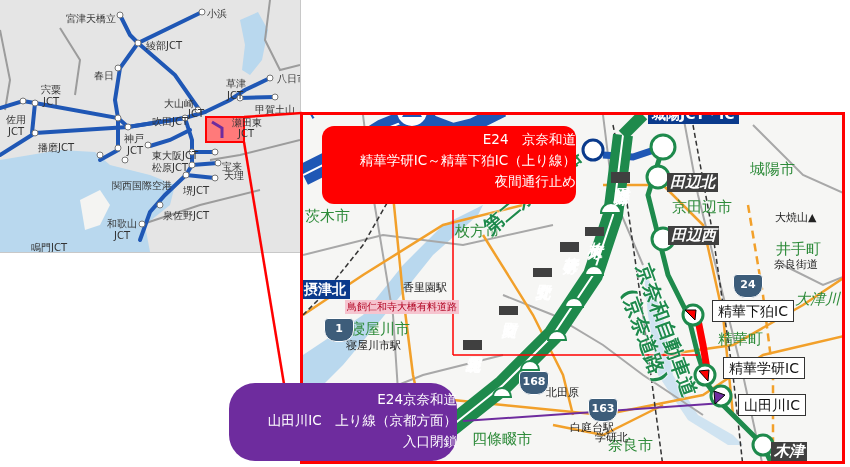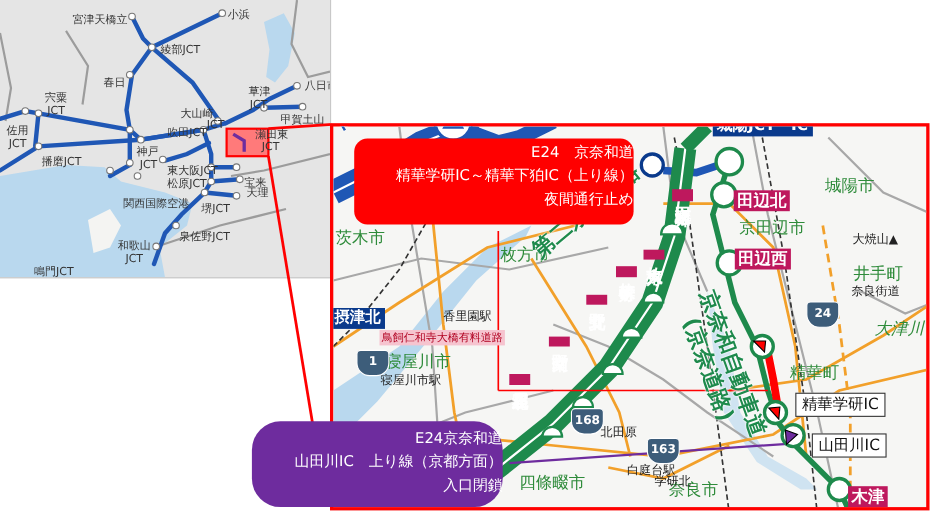--- a/index.html
+++ b/index.html
@@ -3,21 +3,21 @@
 <meta charset="utf-8">
 <style>
   html, body { margin:0; padding:0; }
   body { width:850px; height:467px; position:relative; overflow:hidden; background:#ffffff;
          font-family:"DejaVu Sans", sans-serif; }
   .abs { position:absolute; }
   .overview { left:0; top:0; width:300px; height:252px; background:#e5e5e5; overflow:hidden;
               border-right:1px solid #c8c8c8; border-bottom:1px solid #c8c8c8;text-decoration:underline; }
   .detail { left:300px; top:112px; width:545px; height:352px; border:3px solid #ff0000; background:#f6f6f4; overflow:hidden; box-sizing:border-box; }
   .lbl { position:absolute; font-size:10px; color:#333; white-space:nowrap; line-height:11px; }
-  .green-sign { position:absolute; background:#be185d; color:#fff; font-weight:bold; font-size:15px; padding:1px 3px; line-height:17px; white-space:nowrap; }
+  .green-sign { position:absolute; background:#404040; color:#fff; font-weight:bold; font-size:15px; padding:1px 3px; line-height:17px; white-space:nowrap;font-style:italic; }
   .green-sign.v { writing-mode:vertical-rl; padding:3px 1px; letter-spacing:1px; }
   .blue-sign { position:absolute; background:#0a3a8c; color:#fff; font-weight:bold; font-size:14px; padding:1px 4px; line-height:17px; white-space:nowrap; }
   .city { position:absolute; color:#2e8b3a; font-size:15px; white-space:nowrap; }
   .place { position:absolute; color:#222; font-size:11px; white-space:nowrap; }
   .ic-label { position:absolute; background:#fff; border:1px solid #333; color:#111; font-size:14px; padding:1px 5px; white-space:nowrap; line-height:18px; }
   .callout { position:absolute; border-radius:12px; color:#fff; text-align:right; font-size:13.5px; line-height:21px; }
   .callout.red { background:#ff0000; left:322px; top:126px; width:254px; height:78px; padding-top:3px; box-sizing:border-box; }
   .callout.purple { background:#6e2c9e; left:229px; top:383px; width:228px; height:78px; padding-top:6px; box-sizing:border-box;border-radius:26px; }
   .route-shield { position:absolute; width:28px; height:22px; background:#3d5d7a; color:#fff; font-size:11px; font-weight:bold; text-align:center; line-height:20px; border-radius:4px 4px 12px 12px; border:1px solid #fff; }
 </style>
@@ -246,20 +246,21 @@
       <div class="place" style="left: 774px; top: 257px;">奈良街道</div>
       <div class="place" style="left: 403px; top: 280px;">香里園駅</div>
       <div class="place" style="left: 346px; top: 338px;">寝屋川市駅</div>
       <div class="place" style="left: 546px; top: 385px;">北田原</div>
       <div class="place" style="left: 570px; top: 420px;">白庭台駅</div>
       <div class="place" style="left: 595px; top: 430px;">学研北</div>
       <div class="route-shield" style="left: 324px; top: 318px;">1</div>
       <div class="route-shield" style="left: 519px; top: 371px;">168</div>
       <div class="route-shield" style="left: 588px; top: 398px;">163</div>
       <div class="route-shield" style="left: 733px; top: 274px;">24</div>
+      <div class="ic-label" style="left: 712px; top: 300px;">精華下狛IC</div>
       <div class="ic-label" style="left: 723px; top: 357px;">精華学研IC</div>
       <div class="ic-label" style="left: 738px; top: 394px;">山田川IC</div>
       <div class="abs" style="left: 478px; top: 220px; color: rgb(30, 138, 76); font-size: 20px; font-weight: bold; white-space: nowrap; text-shadow: rgb(255, 255, 255) 0px 0px 2px, rgb(255, 255, 255) 0px 0px 2px; transform: rotate(-40deg); transform-origin: left top;">第二京阪道路</div>
       <div class="abs" style="left: 655px; top: 260px; color: rgb(30, 138, 76); font-size: 20px; font-weight: bold; white-space: nowrap; text-shadow: rgb(255, 255, 255) 0px 0px 2px, rgb(255, 255, 255) 0px 0px 2px; transform: rotate(70deg); transform-origin: left top;">京奈和自動車道</div>
       <div class="abs" style="left: 640px; top: 285px; color: rgb(30, 138, 76); font-size: 20px; font-weight: bold; white-space: nowrap; text-shadow: rgb(255, 255, 255) 0px 0px 2px, rgb(255, 255, 255) 0px 0px 2px; transform: rotate(70deg); transform-origin: left top;">(京奈道路)</div>
       <div class="abs" style="left: 300px; top: 100px; color: rgb(31, 87, 181); font-size: 20px; font-weight: bold; white-space: nowrap; text-shadow: rgb(255, 255, 255) 0px 0px 2px, rgb(255, 255, 255) 0px 0px 2px; transform: rotate(-30deg); transform-origin: left top;">高速道路</div>
       <div class="abs" style="left: 345px; top: 300px; font-size: 10px; color: rgb(176, 0, 32); background: rgb(246, 196, 207); padding: 0px 2px;">鳥飼仁和寺大橋有料道路</div>
     </div>
 </div>
 

